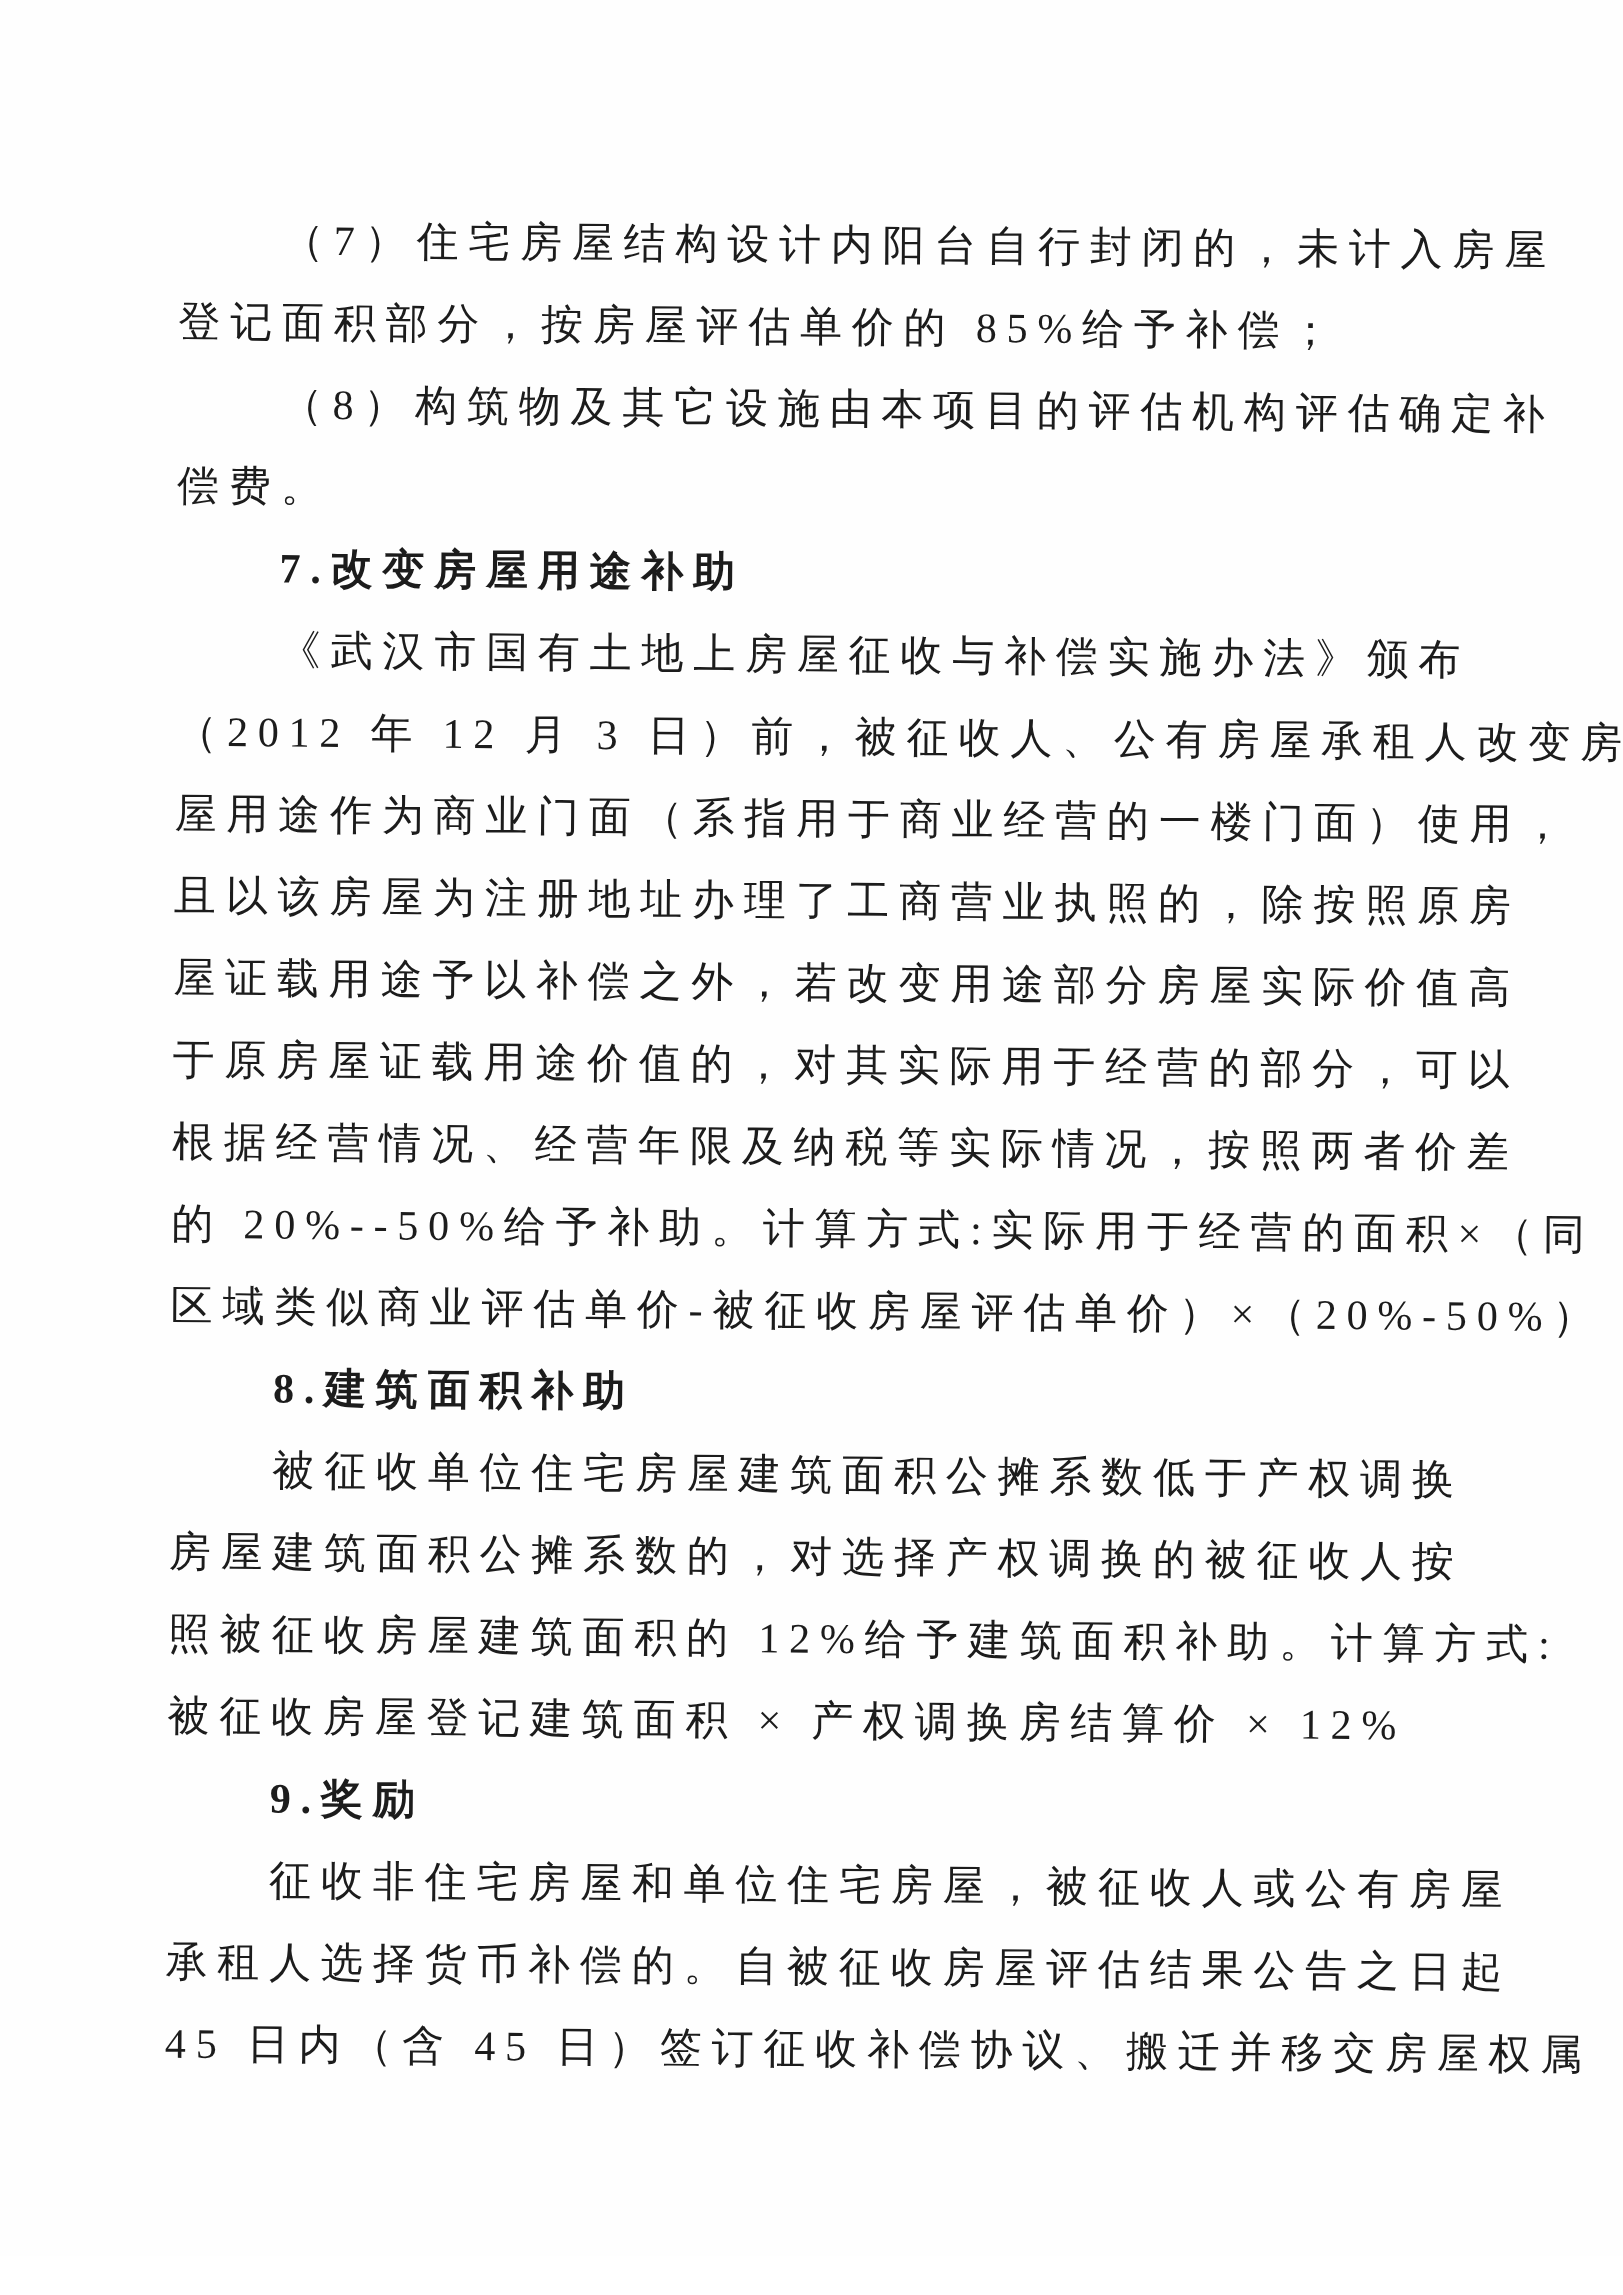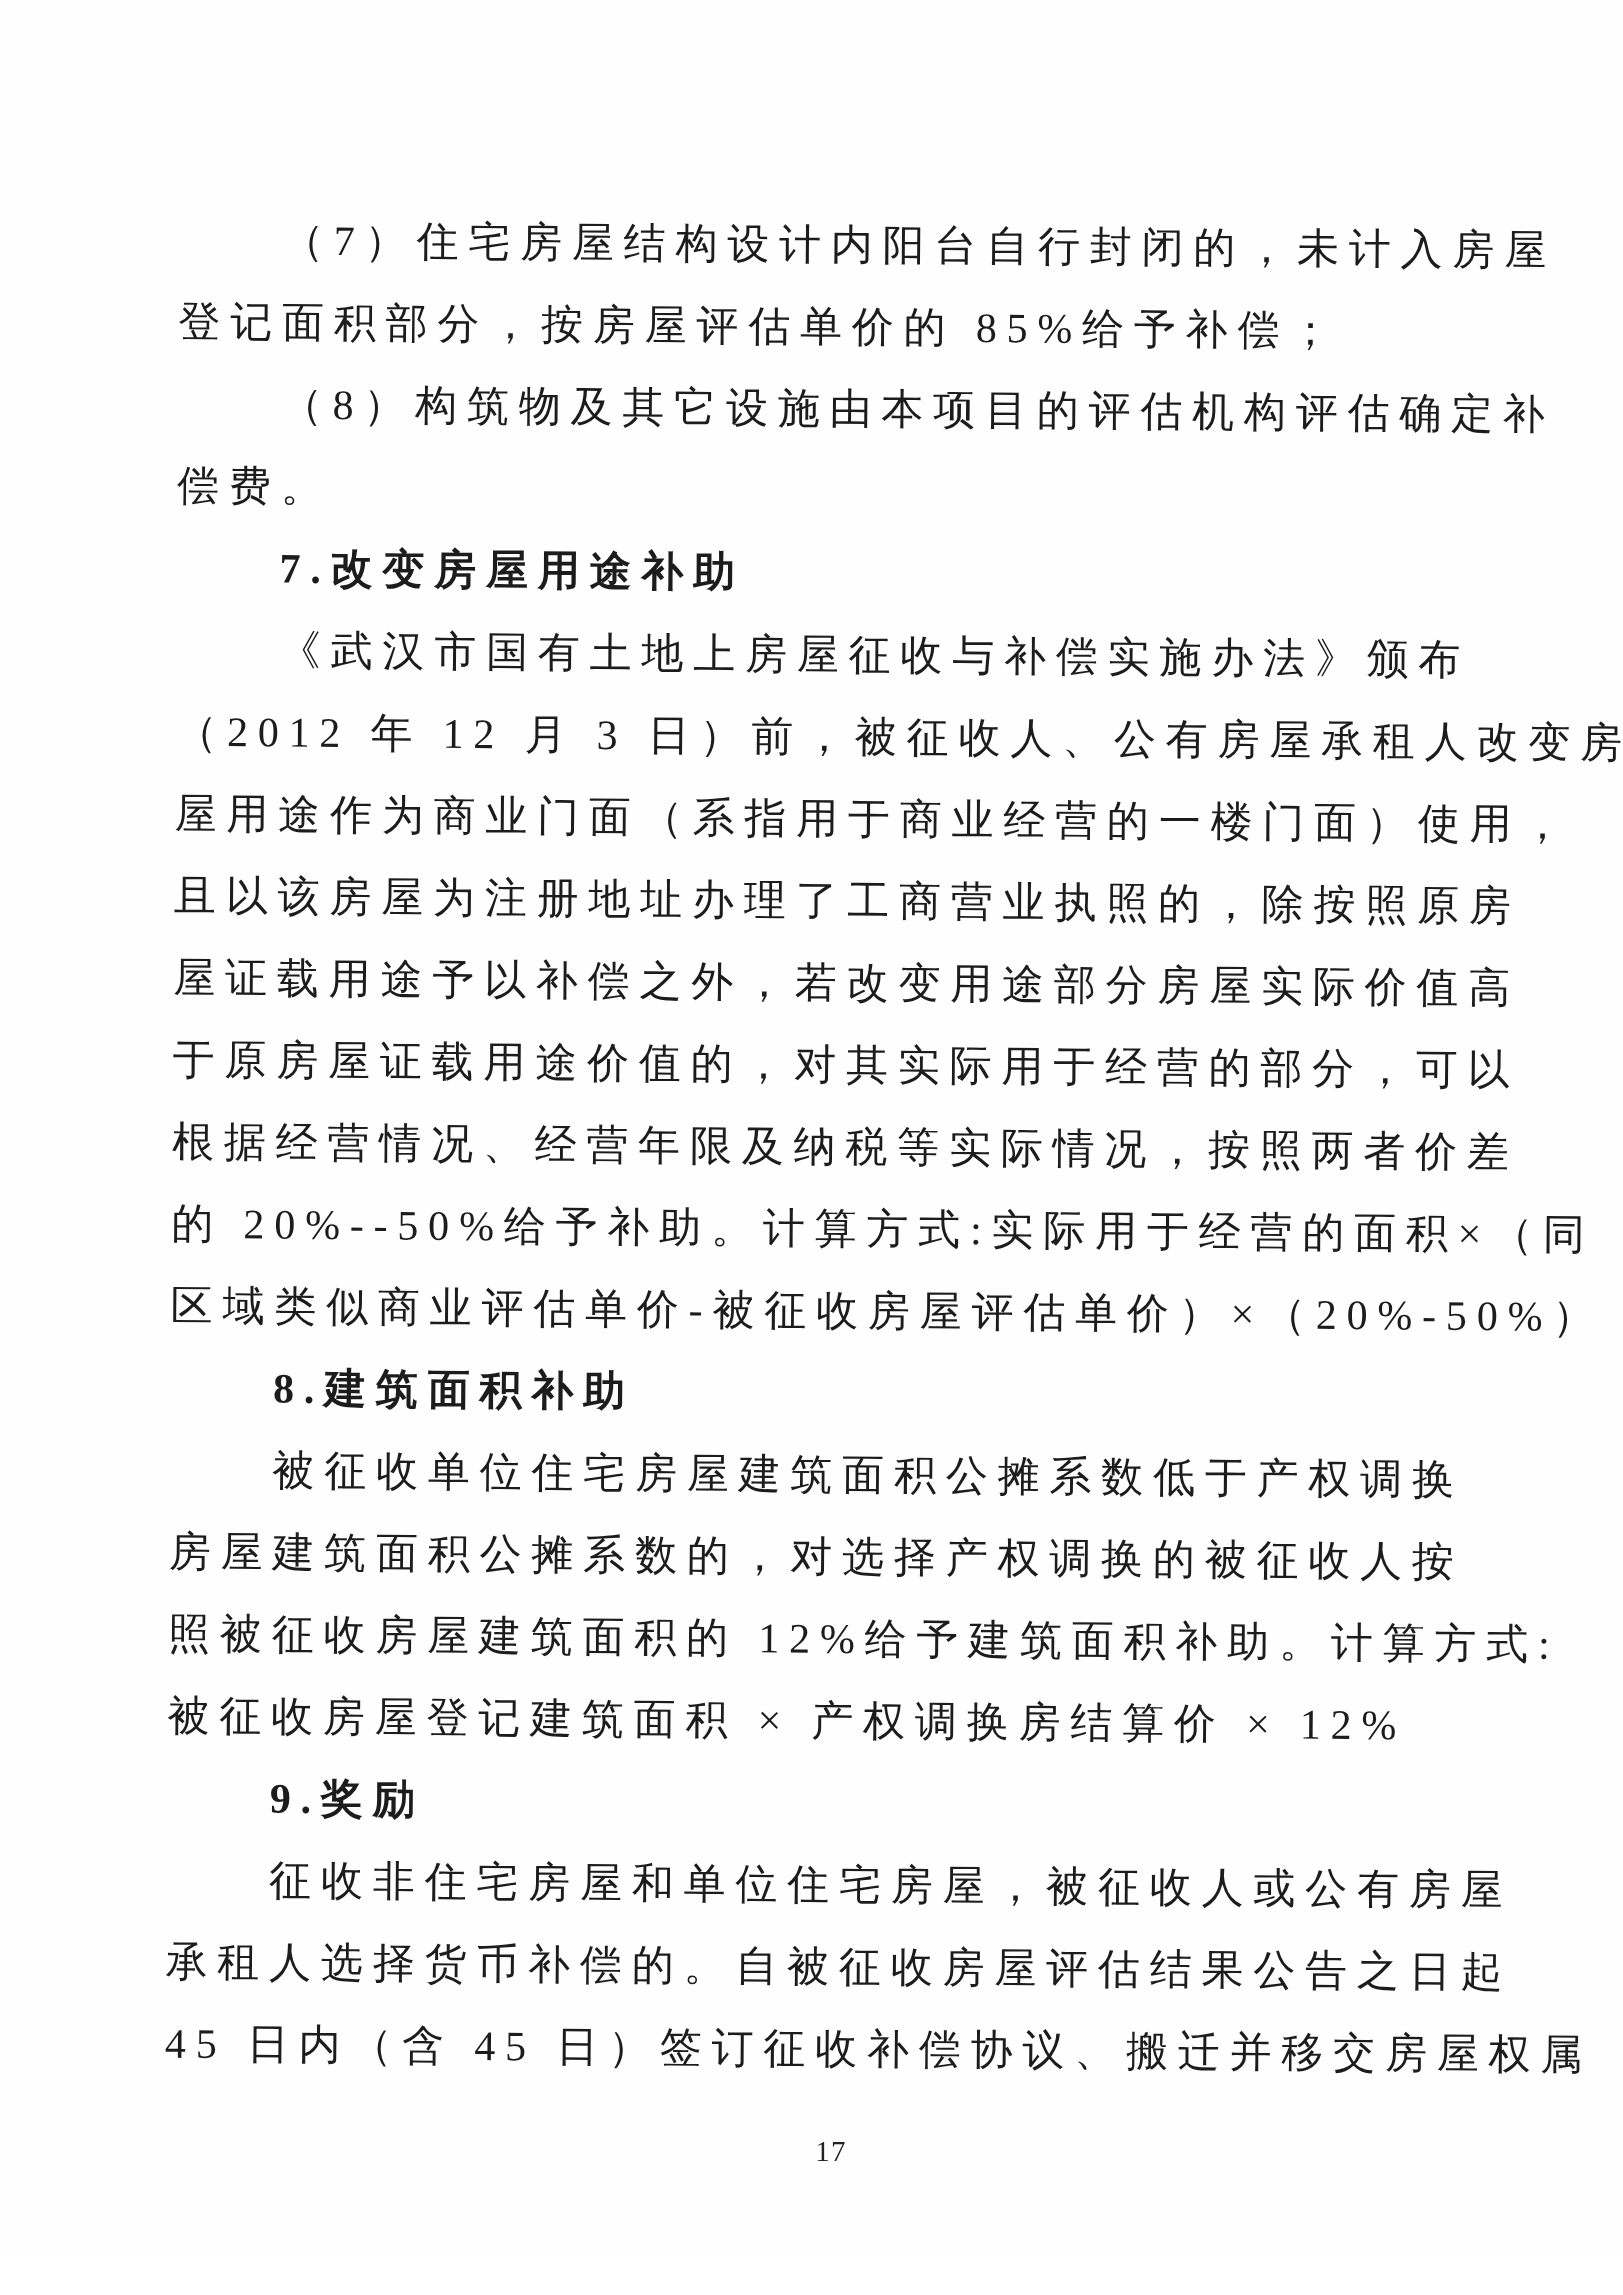--- a/index.html
+++ b/index.html
@@ -73,15 +73,14 @@
     <div class="line indent heading">8.建筑面积补助</div>
     <div class="line indent">被征收单位住宅房屋建筑面积公摊系数低于产权调换</div>
     <div class="line">房屋建筑面积公摊系数的，对选择产权调换的被征收人按</div>
     <div class="line">照被征收房屋建筑面积的 12%给予建筑面积补助。计算方式:</div>
     <div class="line">被征收房屋登记建筑面积 × 产权调换房结算价 × 12%</div>
     <div class="line indent heading">9.奖励</div>
     <div class="line indent">征收非住宅房屋和单位住宅房屋，被征收人或公有房屋</div>
     <div class="line">承租人选择货币补偿的。自被征收房屋评估结果公告之日起</div>
     <div class="line">45 日内（含 45 日）签订征收补偿协议、搬迁并移交房屋权属</div>
   </div>
-  <div class="page-number">17</div>
 </div>
 
 
 </body></html>

